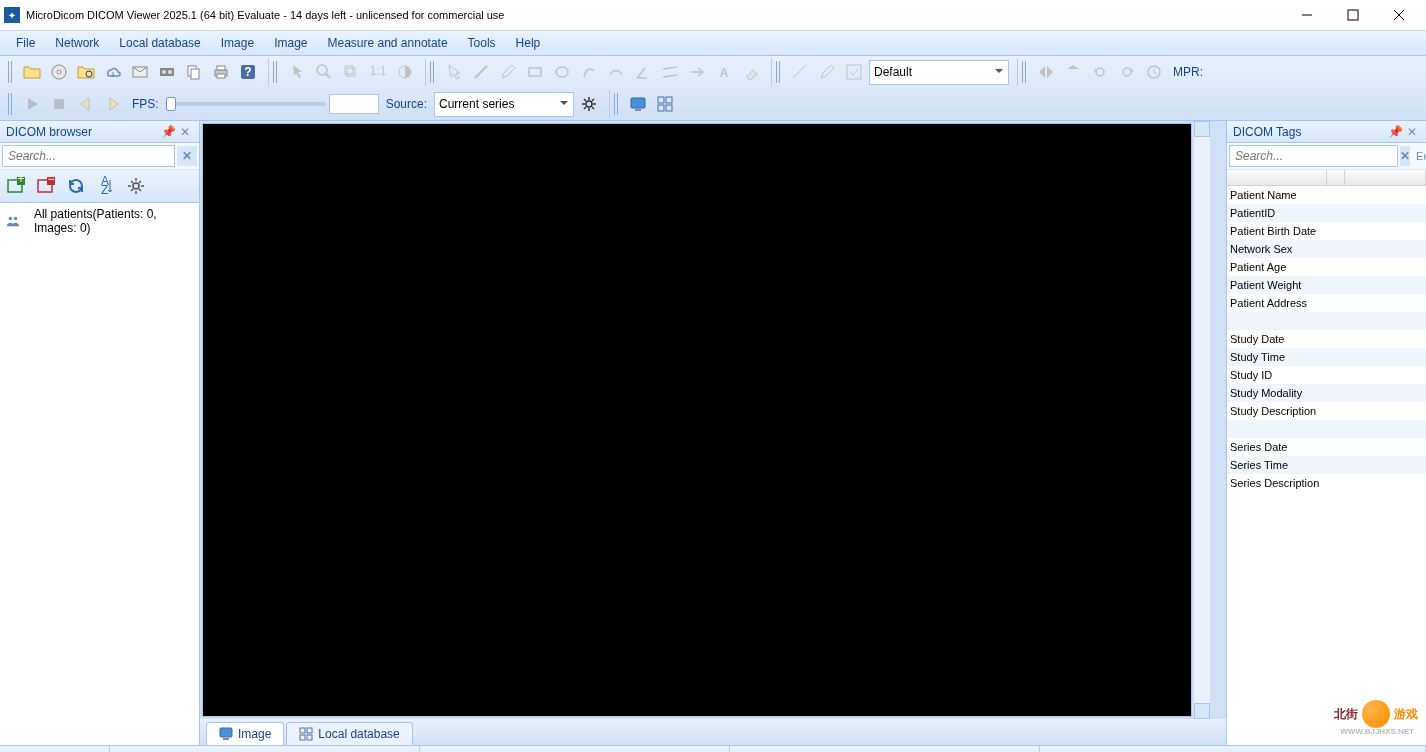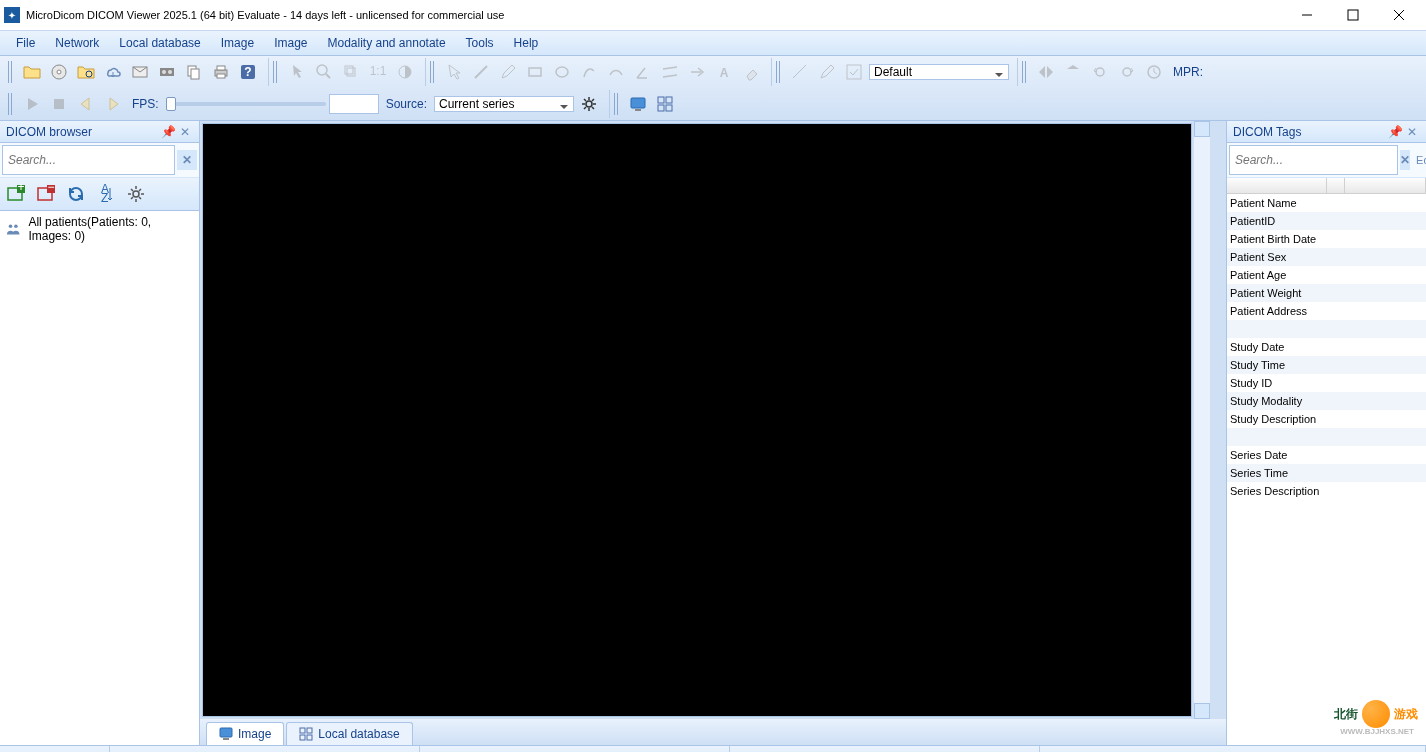--- a/index.html
+++ b/index.html
@@ -20,37 +20,37 @@
 .tb-group:first-child { border-left: none; }
 .tb-handle { width: 6px; height: 22px; background: repeating-linear-gradient(90deg, #8aa8d0 0 1px, transparent 1px 3px); cursor: move; margin-right: 3px; }
 .tb-btn { width: 24px; height: 24px; display: flex; align-items: center; justify-content: center; cursor: pointer; border-radius: 3px; color: #6a8bb8; }
 .tb-btn.disabled { opacity: 0.5; cursor: default; }
 .tb-btn svg { width: 18px; height: 18px; }
 
 .tb-label { color: #15428b; padding: 0 4px; }
 .tb-slider { flex: 0 0 160px; height: 4px; background: #b8cde8; border-radius: 2px; position: relative; }
 .tb-slider-thumb { position: absolute; left: 0; top: -5px; width: 10px; height: 14px; background: #fff; border: 1px solid #7a9ac4; border-radius: 2px; }
 .tb-input { width: 50px; height: 20px; border: 1px solid #a9c4e7; background: #fff; padding: 0 3px; }
-.tb-combo { height: 16px; border: 1px solid #a9c4e7; background: #fff; display: flex; align-items: center; padding: 0 18px 0 4px; position: relative; min-width: 140px; cursor: pointer; }
+.tb-combo { height: 25px; border: 1px solid #a9c4e7; background: #fff; display: flex; align-items: center; padding: 0 18px 0 4px; position: relative; min-width: 140px; cursor: pointer; }
 .tb-combo::after { content: ""; position: absolute; right: 5px; top: 8px; border: 4px solid transparent; border-top-color: #555; }
 
 .main-area { display: flex; height: 624px; justify-content: center; }
 
 .left-panel { width: 200px; background: #f5faff; border-right: 1px solid #a9c4e7; display: flex; flex-direction: column; }
 .panel-header { height: 22px; background: linear-gradient(#eaf3fd, #d5e7fb); border-bottom: 1px solid #a9c4e7; display: flex; align-items: center; padding: 0 6px; color: #15428b; font-size: 11px; }
 .panel-header-text { flex: 1; }
 .panel-header-btn { width: 16px; height: 16px; display: flex; align-items: center; justify-content: center; cursor: pointer; color: #6a8bb8; }
 .search-row { display: flex; align-items: center; padding: 2px; gap: 2px; border-bottom: 1px solid #d5e7fb; }
-.search-input { flex: 1; height: 30px; border: 1px solid #a9c4e7; padding: 0 5px; font-style: italic; color: #777; }
+.search-input { flex: 1; height: 22px; border: 1px solid #a9c4e7; padding: 0 5px; font-style: italic; color: #777; }
 .search-x { width: 20px; height: 20px; background: #d5e7fb; display: flex; align-items: center; justify-content: center; cursor: pointer; font-weight: bold; color: #6a8bb8; }
 .left-toolbar { display: flex; align-items: center; padding: 4px; gap: 6px; background: linear-gradient(#eaf3fd, #d5e7fb); border-bottom: 1px solid #a9c4e7; }
 .left-tb-btn { width: 24px; height: 24px; display: flex; align-items: center; justify-content: center; cursor: pointer; position: relative; }
 .left-tb-btn svg { width: 20px; height: 20px; }
 .tree-area { flex: 1; background: #fff; padding: 2px; overflow: auto; }
-.tree-item { display: flex; align-items: center; padding: 2px 4px; gap: 8px; cursor: pointer; }
+.tree-item { display: flex; align-items: center; padding: 2px 4px; gap: 14px; cursor: pointer; }
 .tree-icon { width: 16px; height: 14px; }
 
 .center-panel { flex: 1; display: flex; flex-direction: column; background: #cfe0f5; }
 .viewport { flex: 1; background: #000; margin: 2px; position: relative; border: 1px solid #a9c4e7; }
 .viewport-scroll-arrow { height: 16px; background: #d5e7fb; border: 1px solid #a9c4e7; }
 .bottom-tabs { height: 26px; display: flex; align-items: flex-end; padding: 0 6px; background: linear-gradient(#e8f1fc, #cfe0f5); }
 .btab { display: flex; align-items: center; gap: 5px; padding: 4px 12px; border: 1px solid #a9c4e7; border-bottom: none; background: #eaf3fd; cursor: pointer; margin-right: 2px; border-radius: 3px 3px 0 0; color: #15428b; }
 .btab.active { background: #fff; }
 
 .right-panel { width: 200px; background: #f5faff; border-left: 1px solid #a9c4e7; display: flex; flex-direction: column; }
@@ -95,21 +95,21 @@
       </div>
   </div>
 </div>
 
 <div class="menubar">
   <div class="menu-item">File</div>
   <div class="menu-item">Network</div>
   <div class="menu-item">Local database</div>
   <div class="menu-item">Image</div>
   <div class="menu-item">Image</div>
-  <div class="menu-item">Modality and annotate</div>
+  <div class="menu-item">Measure and annotate</div>
   <div class="menu-item">Tools</div>
   <div class="menu-item">Help</div>
 </div>
 
 <div class="toolbar-container">
 <div class="toolbar-row">
   <div class="tb-group">
     <div class="tb-handle"></div>
     <div class="tb-btn">
           <svg viewBox="0 0 18 18">
@@ -486,21 +486,21 @@
           <div class="tag-row">
             <span class="tag-label">Patient Name</span>
           </div>
           <div class="tag-row">
             <span class="tag-label">PatientID</span>
           </div>
           <div class="tag-row">
             <span class="tag-label">Patient Birth Date</span>
           </div>
           <div class="tag-row">
-            <span class="tag-label">Patient Sex</span>
+            <span class="tag-label">Network Sex</span>
           </div>
           <div class="tag-row">
             <span class="tag-label">Patient Age</span>
           </div>
           <div class="tag-row">
             <span class="tag-label">Patient Weight</span>
           </div>
           <div class="tag-row">
             <span class="tag-label">Patient Address</span>
           </div>
@@ -541,17 +541,17 @@
 
 <div class="statusbar">
   <div class="status-section" style="width:110px;"></div>
   <div class="status-section" style="width:310px;"></div>
   <div class="status-section" style="width:310px;"></div>
   <div class="status-section" style="width:310px;"></div>
   <div class="status-section" style="flex:1;"></div>
 </div>
 
 <div class="watermark">
-  <span style="color:#14532d;">北街</span>
+  <span style="color:#7f1d1d;">北街</span>
   <div class="watermark-sun"></div>
   <span style="color:#ff8c00;">游戏</span>
   <span class="watermark-sub">WWW.BJJHXS.NET</span>
 </div>
 
 </body></html>

